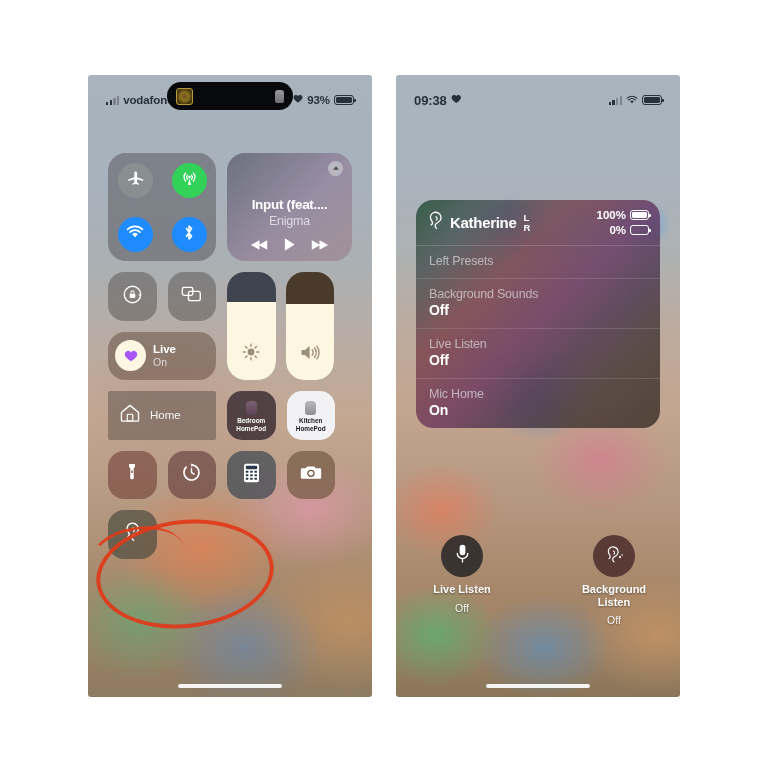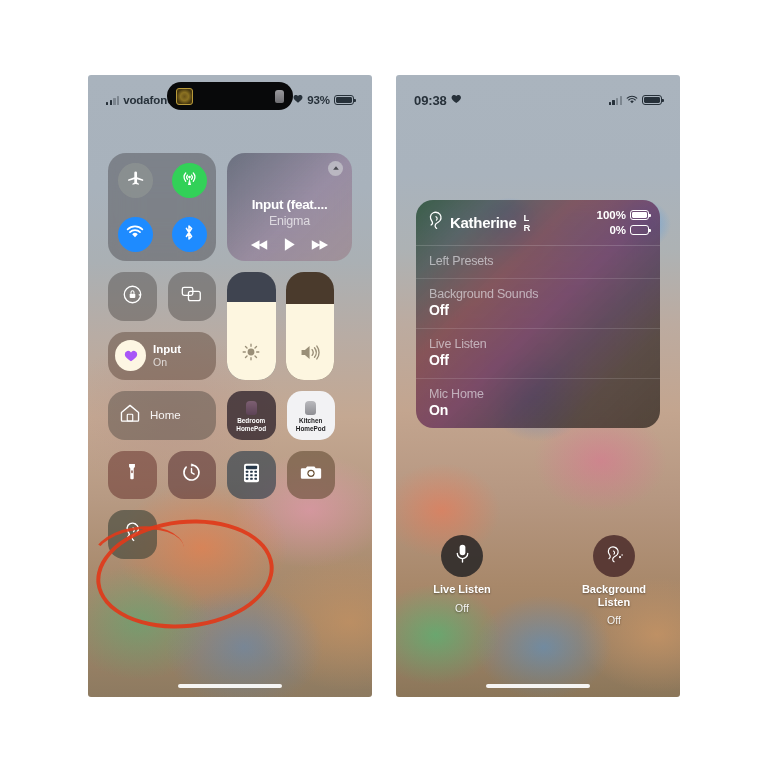--- a/index.html
+++ b/index.html
@@ -209,21 +209,21 @@
   #slider-volume     { background: #4a3a2c; }
   .vslider .fill {
     position: absolute; left: 0; right: 0; bottom: 0;
     background: #fdf6e0;
   }
   .vslider .gl { position: relative; z-index: 2; margin-bottom: 14px; color: #9a8f78; }
 
   
   #cc-home-row { display: flex; gap: 11px; }
   #module-home {
-    width: 108px; height: 48.5px; border-radius: 17px;
+    width: 108px; height: 48.5px; border-radius: 2px;
     background: rgba(70,64,60,0.42);
     display: flex; align-items: center; gap: 9px; padding: 0 11px;
     color: #fff;
   }
   #home-label { font-size: 11.5px; color: rgba(255,255,255,0.92); }
   .homepod-tile {
     width: 48.5px; height: 48.5px; border-radius: 15px;
     display: flex; flex-direction: column; align-items: center; justify-content: center;
     gap: 2px; padding-top: 3px;
   }
@@ -515,21 +515,21 @@
               </span>
             </div>
           </div>
           <div id="module-focus">
             <div id="focus-icon">
               <svg viewBox="0 0 16 14" width="14" height="12">
                   <path d="M8 13.2 C2.8 9.8 0.8 7.6 0.8 5.0 A3.9 3.9 0 0 1 8 2.8 A3.9 3.9 0 0 1 15.2 5.0 C15.2 7.6 13.2 9.8 8 13.2 Z" fill="#a855f7"></path>
                 </svg>
             </div>
             <div id="focus-text">
-              <span id="focus-name">Input</span>
+              <span id="focus-name">Live</span>
               <span id="focus-state">On</span>
             </div>
           </div>
         </div>
 
         <div id="cc-mid-right">
           <div class="vslider" id="slider-brightness">
             <div class="fill" style="height:72%"></div>
             <div class="gl">
               <svg viewBox="0 0 24 24" width="20" height="20">

